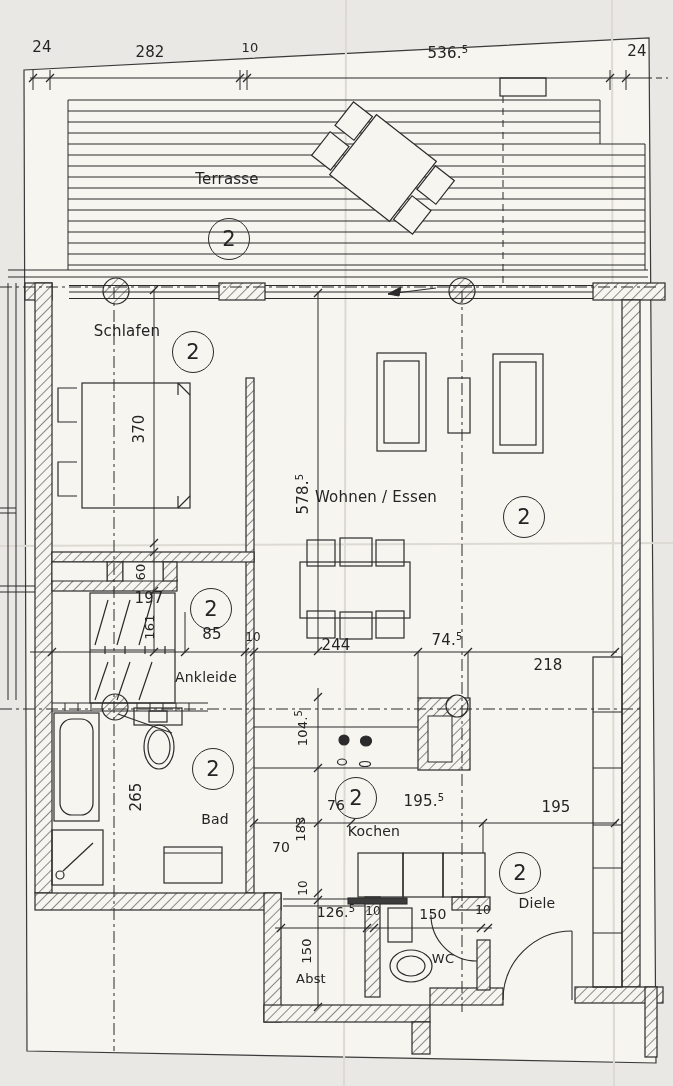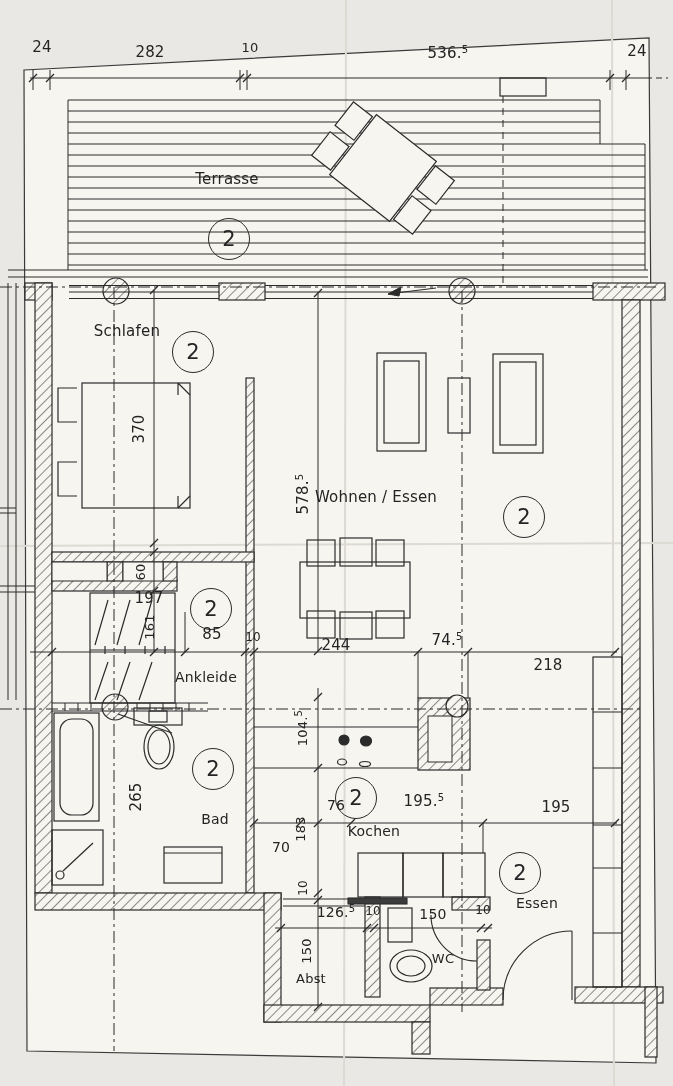--- a/index.html
+++ b/index.html
@@ -241,21 +241,21 @@
     <path d="M314 297l8-8M314 655l8-8M314 701l8-8M314 772l8-8M314 827l8-8M314 897l8-8M314 904l8-8M314 1011l8-8" stroke-width="1.3"></path>
   </g>
 </svg>
 
 <div class="lbl" style="left:227px;top:179px;">Terrasse</div>
 <div class="lbl" style="left:127px;top:331px;">Schlafen</div>
 <div class="lbl" style="left:376px;top:497px;">Wohnen / Essen</div>
 <div class="lbl s14" style="left:206px;top:677px;">Ankleide</div>
 <div class="lbl s14" style="left:176px;top:819px;margin-left:39px;">Bad</div>
 <div class="lbl s14" style="left:354px;top:831px;margin-left:20px;">Kochen</div>
-<div class="lbl s14" style="left:537px;top:903px;">Essen</div>
+<div class="lbl s14" style="left:537px;top:903px;">Diele</div>
 <div class="lbl s13" style="left:311px;top:978px;">Abst</div>
 <div class="lbl s13" style="left:443px;top:942px;margin-top:16px;">WC</div>
 
 <div class="marker" style="left:228px;top:238px;">2</div>
 <div class="marker" style="left:192px;top:351px;">2</div>
 <div class="marker" style="left:523px;top:516px;">2</div>
 <div class="marker" style="left:210px;top:608px;">2</div>
 <div class="marker" style="left:212px;top:768px;">2</div>
 <div class="marker" style="left:355px;top:797px;">2</div>
 <div class="marker" style="left:519px;top:872px;">2</div>

